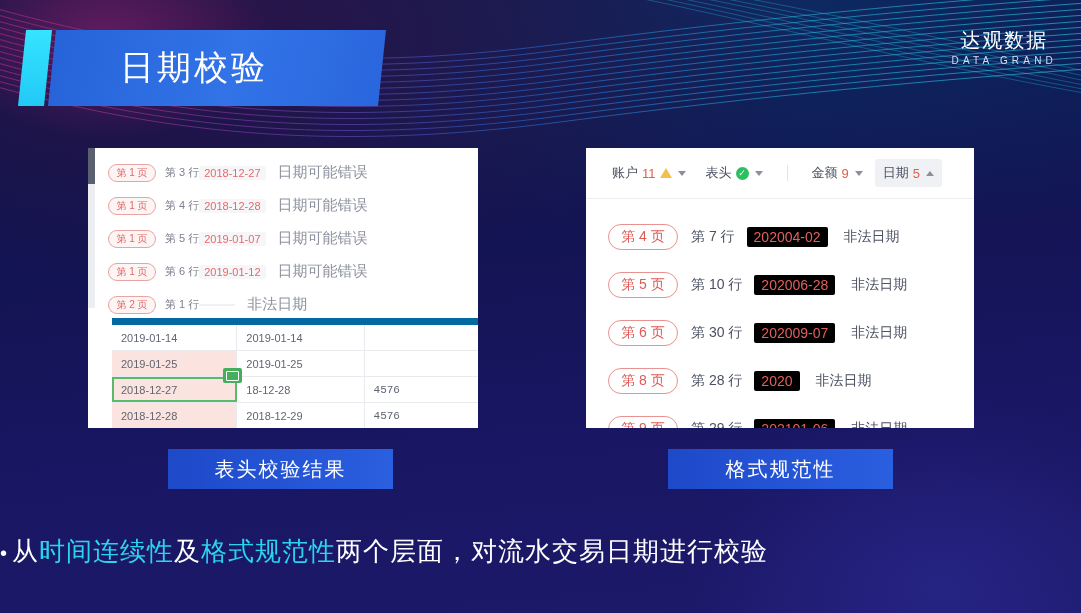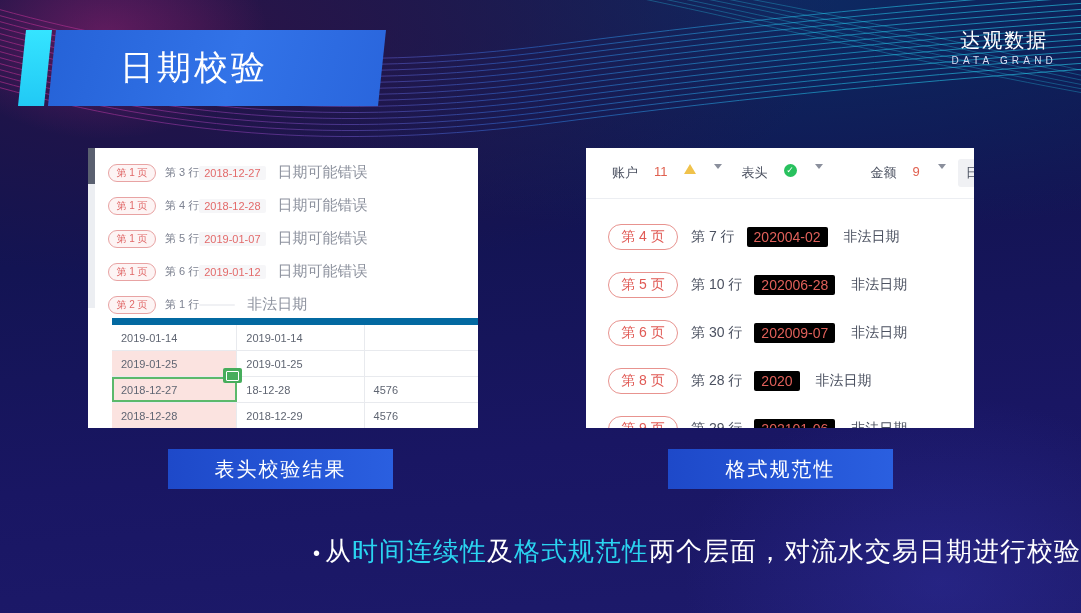--- a/index.html
+++ b/index.html
@@ -73,32 +73,32 @@
   .date{color:#e36a6a;background:#f6f6f8;padding:1px 5px;margin-right:12px;font-size:11px;border-radius:2px;}
   .date.empty{background:#f0f1f4;color:transparent;min-width:26px;}
   .status{color:#8d929e;font-size:15px;}
 
   
   .tbl{position:absolute;left:24px;top:170px;width:370px;border-top:7px solid #0369a1;}
   .trow{display:flex;height:25px;border-bottom:1px solid #e8eaee;font-size:11px;color:#5f6572;}
   .tcell{display:flex;align-items:center;padding-left:9px;border-right:1px solid #e8eaee;box-sizing:border-box;position:relative;}
   .c1{width:128px;}
   .c2{width:130px;}
-  .c3{width:120px;border-right:none;}
+  .c3{width:120px;border-right:none;font-family:Liberation Mono, monospace;}
   .pink{background:#fbe3e0;}
   .sel{outline:2px solid #5bb96b;outline-offset:-2px;}
   .paste-icon{
     position:absolute;left:-14px;top:-9px;width:19px;height:15px;background:#46ad5c;
     border-radius:2px;display:flex;align-items:center;justify-content:center;
   }
   .paste-icon i{display:block;width:11px;height:8px;border:1.4px solid #ffffff;border-radius:1px;}
 
   
   .rhead{display:flex;align-items:center;height:50px;padding:0 0 0 18px;border-bottom:1px solid #eceef2;font-size:13px;color:#4b5160;gap:4px;}
-  .tab{display:flex;align-items:flex-start;gap:16px;padding:5px 8px;border-radius:3px;white-space:nowrap;}
+  .tab{display:flex;align-items:center;gap:4px;padding:5px 8px;border-radius:3px;white-space:nowrap;}
   .tab.active{background:#f0f1f4;}
   .tab .num{color:#e0604f;font-size:13px;}
   .warn-icon{display:inline-block;width:0;height:0;border-left:6px solid transparent;border-right:6px solid transparent;border-bottom:10px solid #f0c24b;position:relative;}
   .ok-icon{display:inline-block;width:13px;height:13px;border-radius:50%;background:#28c15e;color:#fff;font-size:9px;line-height:13px;text-align:center;}
   .caret{display:inline-block;width:0;height:0;border-left:4px solid transparent;border-right:4px solid transparent;border-top:5px solid #8a8f9c;margin-left:2px;}
   .caret.up{border-top:none;border-bottom:5px solid #8a8f9c;}
   .vdiv{width:1px;height:16px;background:#e2e4ea;margin:0 12px;}
 
   .rlist{padding:14px 8px 0 22px;}
   .rrow{display:flex;align-items:center;height:48px;font-size:14px;white-space:nowrap;}
@@ -115,21 +115,21 @@
   .caption{
     position:absolute;height:40px;display:flex;align-items:center;justify-content:center;
     background:linear-gradient(90deg,#1e49c9 0%,#2a5fe0 100%);
     color:#ffffff;font-size:20px;letter-spacing:2px;
   }
   .cap-left{left:168px;top:449px;width:225px;}
   .cap-right{left:668px;top:449px;width:225px;}
 
   
   .bullet{
-    position:absolute;left:0;right:0;top:534px;text-align:right;
+    position:absolute;left:0;right:0;top:534px;text-align:left;
     font-size:26px;color:#ffffff;letter-spacing:1px;white-space:nowrap;
   }
   .dot{color:#ffffff;font-size:20px;vertical-align:middle;margin-right:4px;}
   .hl{color:#2ad4f0;}
 </style>
 </head>
 <body>
 
 <div class="slide">
 

